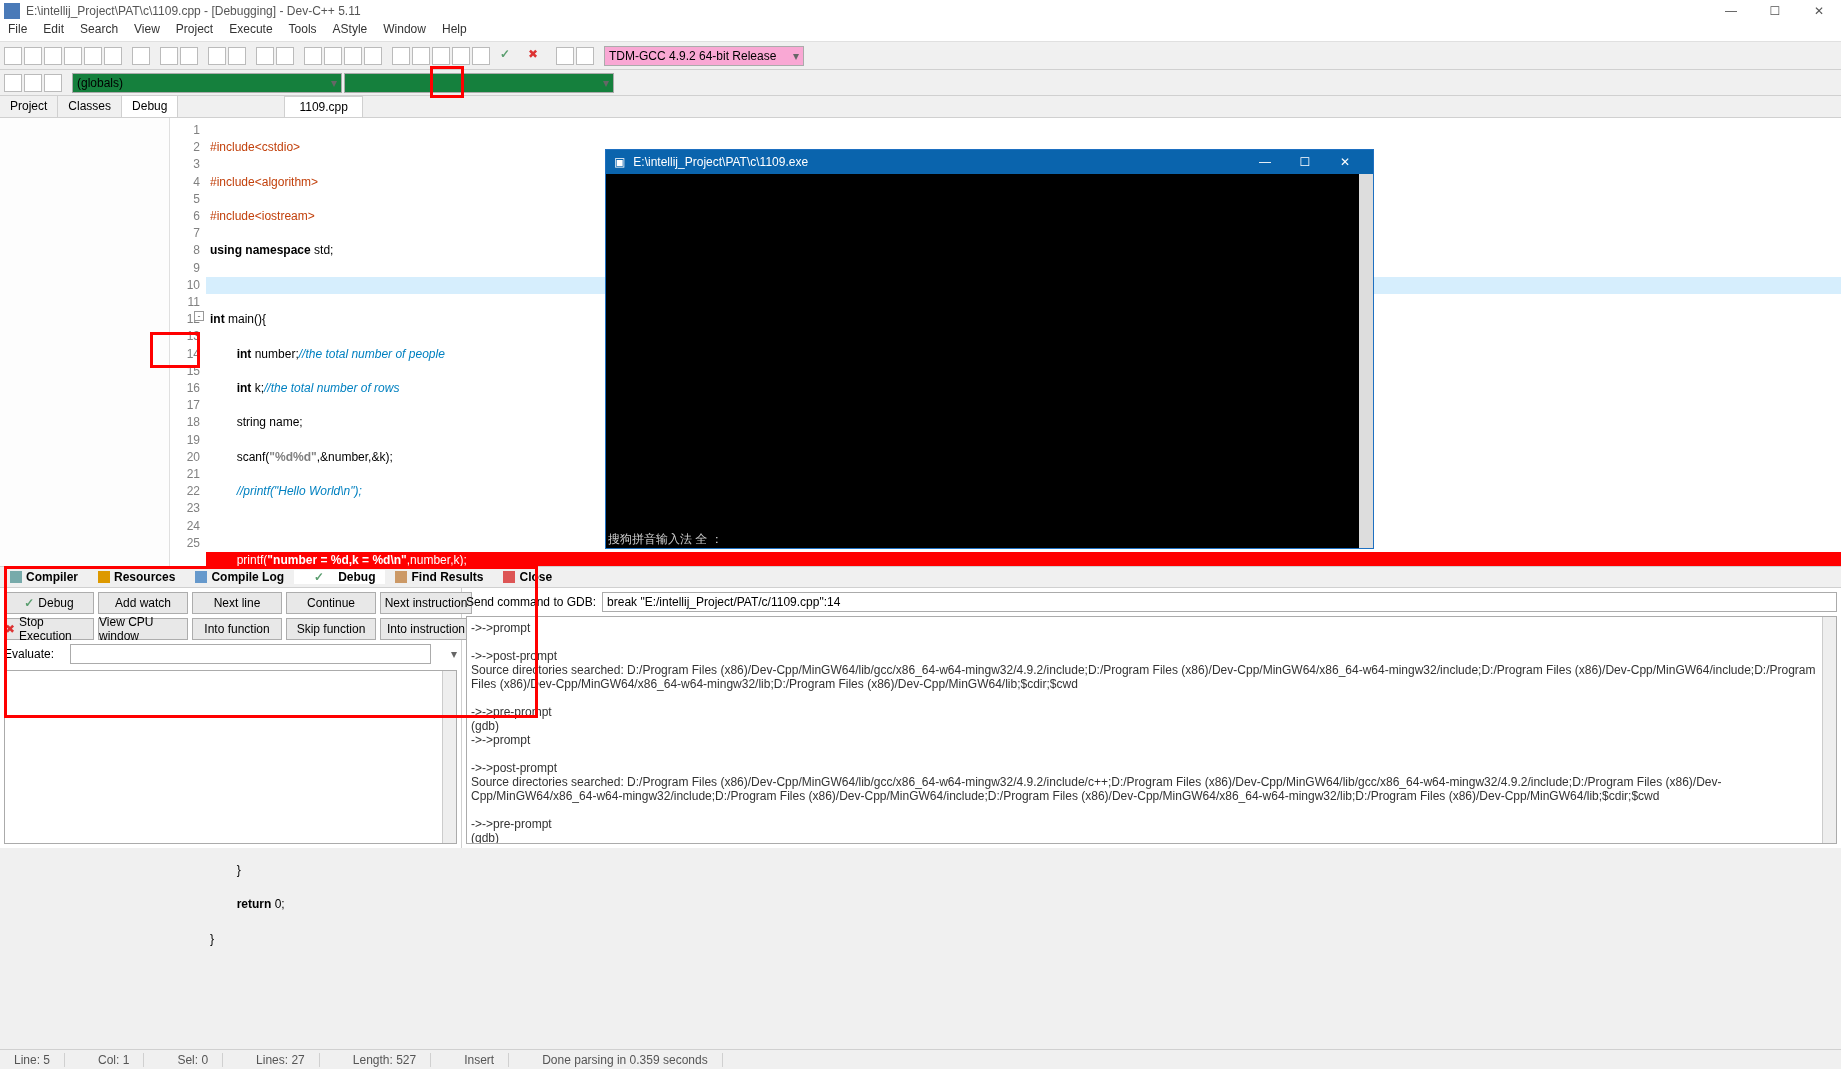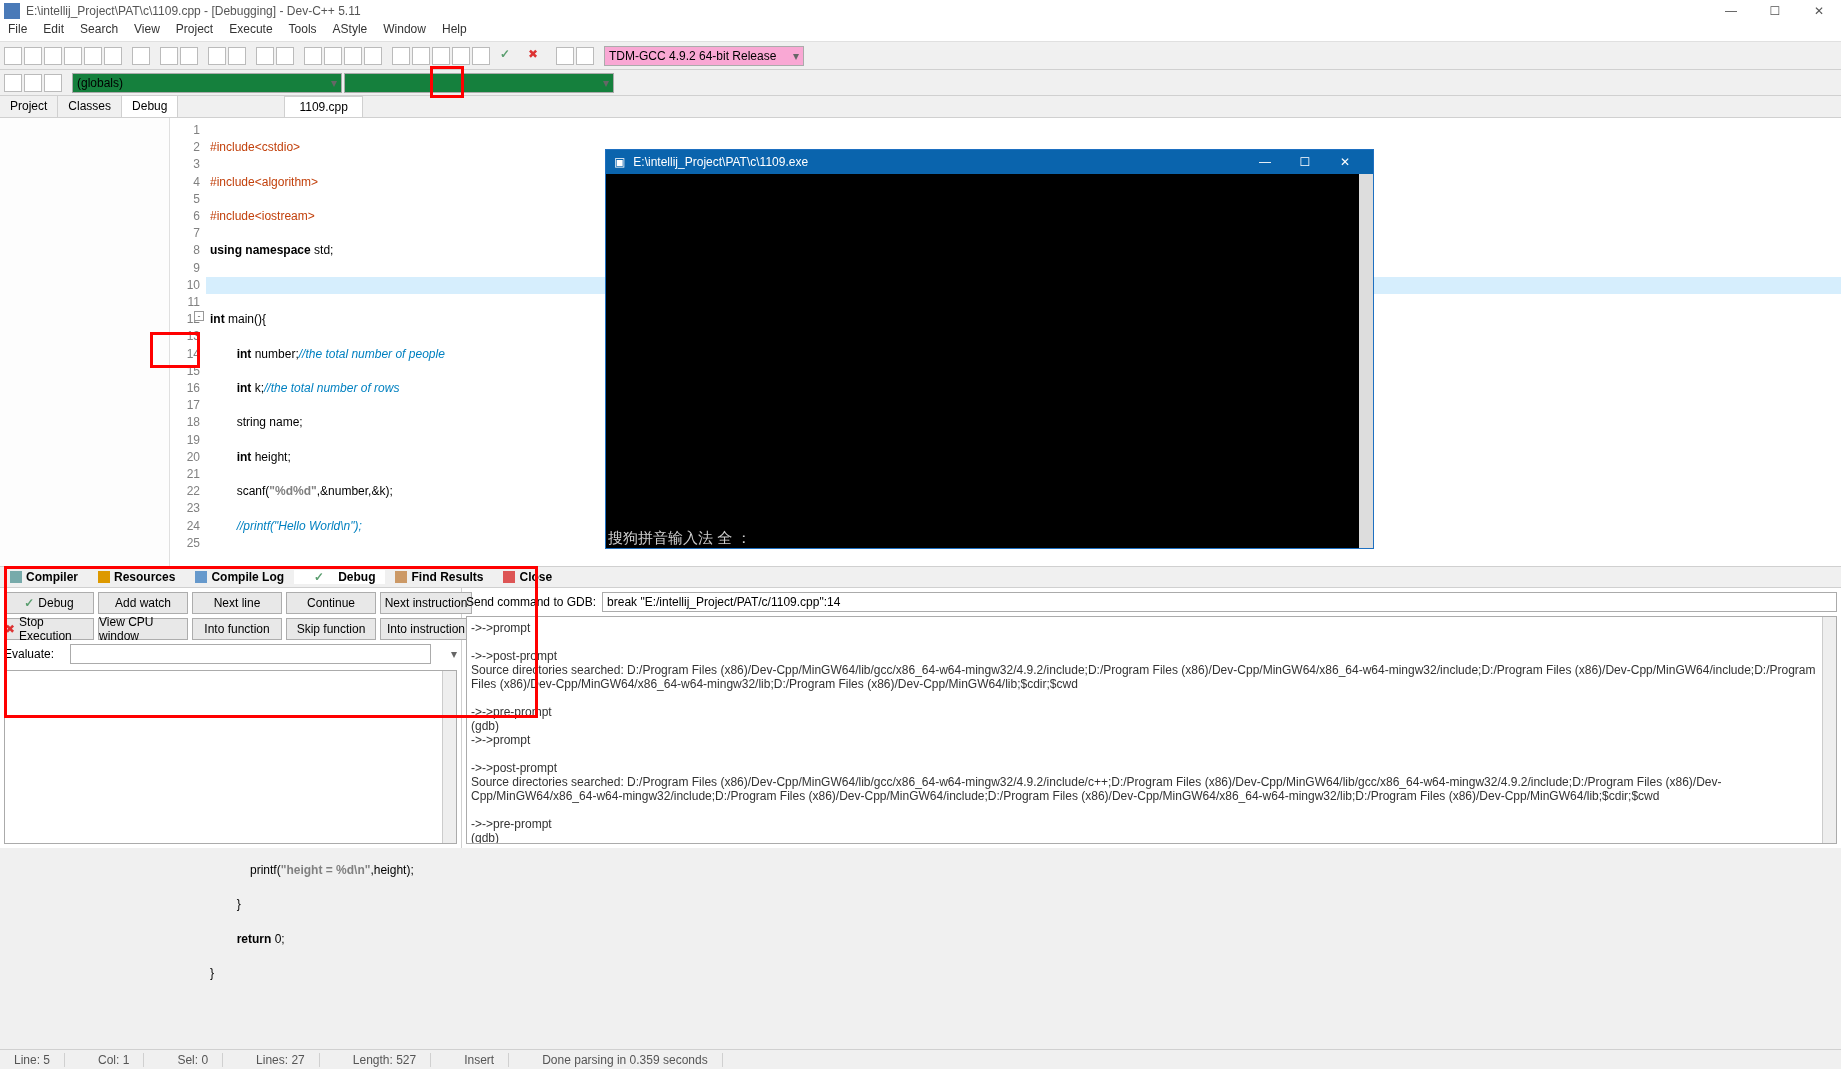--- a/index.html
+++ b/index.html
@@ -48,21 +48,21 @@
 .codeline.bp { background: #ff0000; color: #fff; }
 .codeline.bp .kw, .codeline.bp .str { color: #fff; }
 .bp-gutter-hl { position:absolute; left:150px; top: 214px; width:50px; height:36px; border:3px solid red; }
 
 
 .console { position: absolute; left: 605px; top: 149px; width: 769px; height: 400px; background: #000; border: 1px solid #1e70c1; }
 .console-title { height: 24px; background: #0a64ad; color: #fff; display:flex;align-items:center; padding: 0 8px; gap:8px; }
 .console-title .cctl { margin-left:auto; display:flex; gap:0; }
 .console-title .cctl span { width:40px;text-align:center;color:#fff; }
 .console-body { height: calc(100% - 24px); background:#000; position:relative; }
-.console-body .ime { position:absolute; bottom:0; left:2px; color:#ccc; font-size:15px; }
+.console-body .ime { position:absolute; bottom:0; left:2px; color:#ccc; font-size:12px; }
 .console .scroll { position:absolute;right:0;top:24px;width:14px;bottom:0;background:#ddd; }
 
 
 .bottom-tabs { display:flex; background:#f0f0f0; height:22px; align-items:center; border-top:1px solid #d0d0d0; border-bottom:1px solid #d0d0d0; }
 .bottom-tabs span { padding: 0 10px; display:flex;align-items:center;gap:4px; }
 .bottom-tabs span.active { background:#fff; }
 .bottom-tabs .ico { width:12px;height:12px;display:inline-block; }
 .ico-compiler{background:#7aa;} .ico-res{background:#d90;} .ico-log{background:#69c;} .ico-find{background:#c96;} .ico-close{background:#d55;}
 .ico-check::before{content:"✓";color:#5a9e6f;font-weight:bold;}
 
@@ -224,21 +224,20 @@
   <div class="code">
 <div class="codeline"><span class="pp">#include&lt;cstdio&gt;</span></div>
 <div class="codeline"><span class="pp">#include&lt;algorithm&gt;</span></div>
 <div class="codeline"><span class="pp">#include&lt;iostream&gt;</span></div>
 <div class="codeline"><span class="kw">using</span> <span class="kw">namespace</span> <span>std;</span></div>
 <div class="codeline cursor"> </div>
 <div class="codeline"><span class="fold">-</span><span class="kw">int</span> <span>main(){</span></div>
 <div class="codeline">        <span class="kw">int</span> <span>number;</span><span class="cm">//the total number of people</span></div>
 <div class="codeline">        <span class="kw">int</span> <span>k;</span><span class="cm">//the total number of rows</span></div>
 <div class="codeline"><span>        string name;</span></div>
-<div class="codeline">        <span class="kw">int</span> <span>height;</span></div>
 <div class="codeline"><span>        scanf(</span><span class="str">"%d%d"</span><span>,&amp;number,&amp;k);</span></div>
 <div class="codeline">        <span class="cm">//printf("Hello World\n");</span></div>
 <div class="codeline"> </div>
 <div class="codeline bp"><span>        printf(</span><span class="str">"number = %d,k = %d\n"</span><span>,number,k);</span></div>
 <div class="codeline">        <span class="kw">int</span> <span>i = 0;</span></div>
 <div class="codeline"> </div>
 <div class="codeline"><span class="fold">-</span>        <span class="kw">for</span><span>(i = 0;i &lt; number ;i++){</span></div>
 <div class="codeline"><span>            scanf(</span><span class="str">"%s %d"</span><span>,&amp;name,&amp;height);</span></div>
 <div class="codeline"><span>            cout &lt;&lt; </span><span class="str">"name ="</span><span>;</span></div>
 <div class="codeline"><span>            cout &lt;&lt; name &lt;&lt;endl;</span></div>

